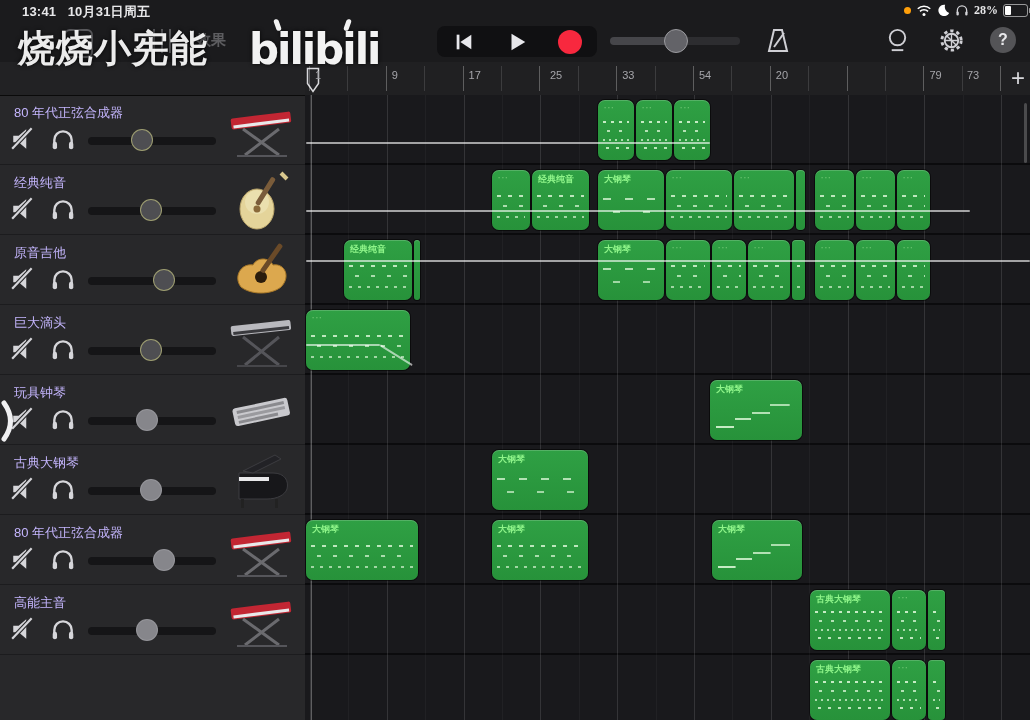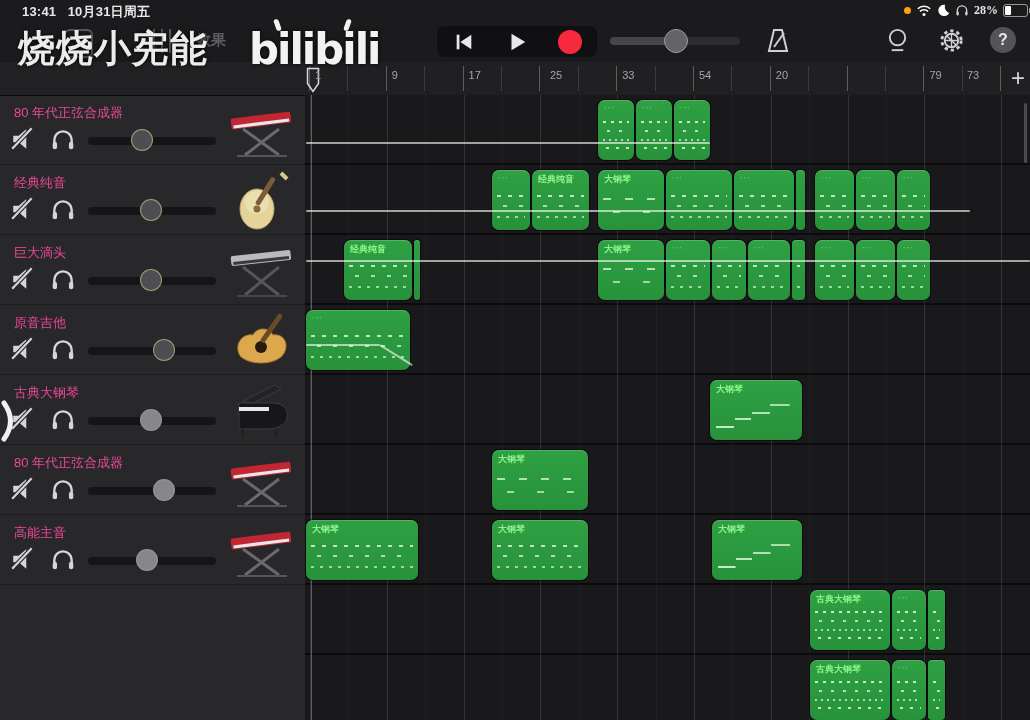--- a/index.html
+++ b/index.html
@@ -33,21 +33,21 @@
   .vslider .vknob{position:absolute;left:51%;top:50%;transform:translate(-50%,-50%);width:24px;height:24px;border-radius:50%;background:#636368;border:1.5px solid #9a9a9e;box-sizing:border-box;}
   .metro{position:absolute;left:762px;top:5px;width:32px;height:32px;}
   .tb-right{position:absolute;right:14px;top:5px;display:flex;gap:24px;align-items:center;}
   .tb-icon{width:30px;height:30px;display:flex;align-items:center;justify-content:center;}
   .helpbtn{width:26px;height:26px;border-radius:50%;background:#545457;color:#e9e9ec;font-size:16px;font-weight:700;display:flex;align-items:center;justify-content:center;}
   
   .panel{position:absolute;left:0;top:62px;width:305px;bottom:0;background:#28282a;border-right:1px solid #000;}
   .panel-ruler-gap{position:absolute;left:0;top:0;width:100%;height:33px;background:#222224;border-bottom:1px solid #0a0a0a;}
   .trows{position:absolute;left:0;top:33px;width:100%;}
   .trow{position:relative;width:100%;height:70px;border-bottom:1px solid #1c1c1e;box-sizing:border-box;}
-  .t-name{position:absolute;left:14px;top:9px;font-size:13px;color:#ec4899;}
+  .t-name{position:absolute;left:14px;top:9px;font-size:13px;color:#c4b5fd;}
   .t-mute{position:absolute;left:10px;top:31px;width:28px;height:28px;}
   .t-phones{position:absolute;left:50px;top:31px;width:28px;height:28px;}
   .t-slider{position:absolute;left:88px;top:33px;width:128px;height:24px;}
   .t-strack{position:absolute;left:0;right:0;top:9px;height:8px;border-radius:4px;background:#151517;}
   .knob{position:absolute;top:12px;width:22px;height:22px;border-radius:50%;transform:translate(-50%,-50%);box-sizing:border-box;}
   .knob.dark{background:#4e4e52;border:1.5px solid rgba(200,200,130,.65);}
   .knob.light{background:#86868b;border:1.5px solid rgba(160,160,165,.6);}
   .t-inst{position:absolute;right:6px;top:4px;width:76px;height:62px;}
   .chevron{position:absolute;left:0px;top:336px;width:22px;height:46px;z-index:5;}
   
@@ -324,20 +324,43 @@
       <div class="knob dark" style="left: 49%;"></div>
     </div>
     <div class="t-inst">
       <svg class="isvg" width="76" height="62" viewBox="0 0 76 62">
             <use href="#hollow-guitar"></use>
           </svg>
     </div>
   </div>
 
   <div class="trow">
+    <div class="t-name">原音吉他</div>
+    <div class="t-mute">
+          <svg width="26" height="26">
+            <use href="#icon-mute"></use>
+          </svg>
+        </div>
+    <div class="t-phones">
+          <svg width="26" height="26">
+            <use href="#icon-phones"></use>
+          </svg>
+        </div>
+    <div class="t-slider">
+      <div class="t-strack"></div>
+      <div class="knob dark" style="left: 59%;"></div>
+    </div>
+    <div class="t-inst">
+      <svg class="isvg" width="76" height="62" viewBox="0 0 76 62">
+            <use href="#acoustic-guitar"></use>
+          </svg>
+    </div>
+  </div>
+
+  <div class="trow">
     <div class="t-name">巨大滴头</div>
     <div class="t-mute">
           <svg width="26" height="26">
             <use href="#icon-mute"></use>
           </svg>
         </div>
     <div class="t-phones">
           <svg width="26" height="26">
             <use href="#icon-phones"></use>
           </svg>
@@ -346,44 +369,43 @@
       <div class="t-strack"></div>
       <div class="knob dark" style="left: 49%;"></div>
     </div>
     <div class="t-inst">
       <svg class="isvg" width="76" height="62" viewBox="0 0 76 62">
             <use href="#dark-keyboard"></use>
           </svg>
     </div>
   </div>
 
-  <div class="trow">
-    <div class="t-name">原音吉他</div>
-    <div class="t-mute">
-          <svg width="26" height="26">
-            <use href="#icon-mute"></use>
-          </svg>
-        </div>
-    <div class="t-phones">
-          <svg width="26" height="26">
-            <use href="#icon-phones"></use>
-          </svg>
-        </div>
-    <div class="t-slider">
-      <div class="t-strack"></div>
-      <div class="knob dark" style="left: 59%;"></div>
-    </div>
-    <div class="t-inst">
-      <svg class="isvg" width="76" height="62" viewBox="0 0 76 62">
-            <use href="#acoustic-guitar"></use>
-          </svg>
-    </div>
-  </div>
-
-
+
+  <div class="trow">
+    <div class="t-name">玩具钟琴</div>
+    <div class="t-mute">
+          <svg width="26" height="26">
+            <use href="#icon-mute"></use>
+          </svg>
+        </div>
+    <div class="t-phones">
+          <svg width="26" height="26">
+            <use href="#icon-phones"></use>
+          </svg>
+        </div>
+    <div class="t-slider">
+      <div class="t-strack"></div>
+      <div class="knob light" style="left: 46%;"></div>
+    </div>
+    <div class="t-inst">
+      <svg class="isvg" width="76" height="62" viewBox="0 0 76 62">
+            <use href="#glockenspiel"></use>
+          </svg>
+    </div>
+  </div>
 
   <div class="trow">
     <div class="t-name">古典大钢琴</div>
     <div class="t-mute">
           <svg width="26" height="26">
             <use href="#icon-mute"></use>
           </svg>
         </div>
     <div class="t-phones">
           <svg width="26" height="26">

